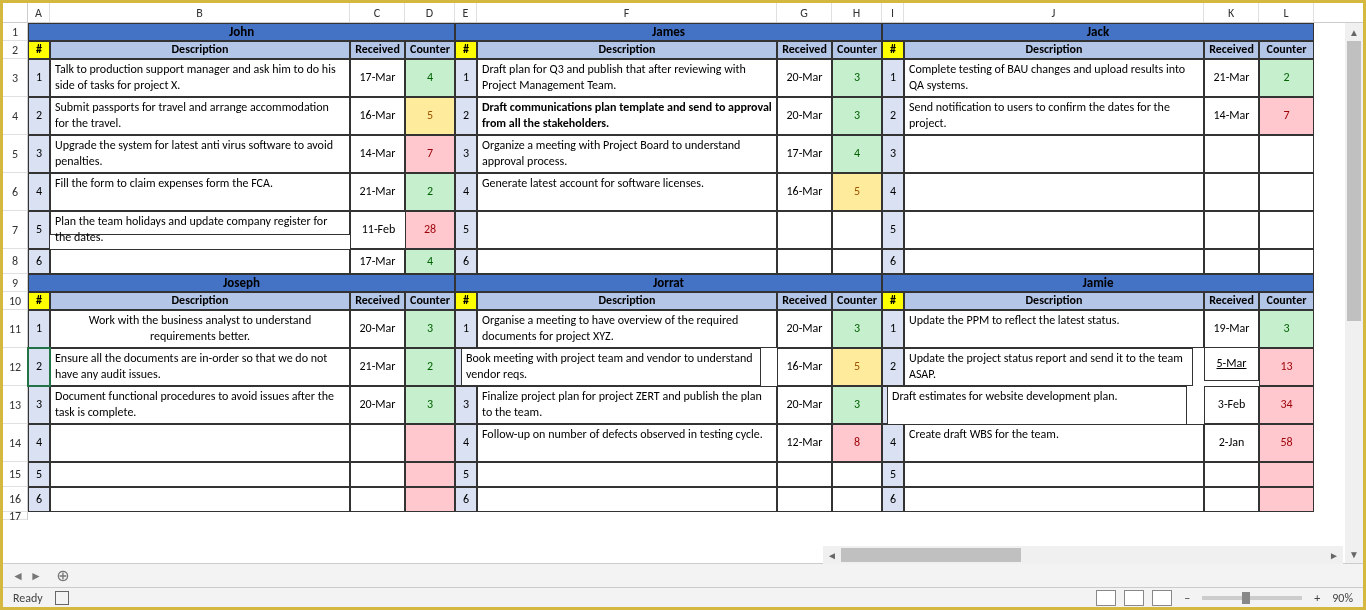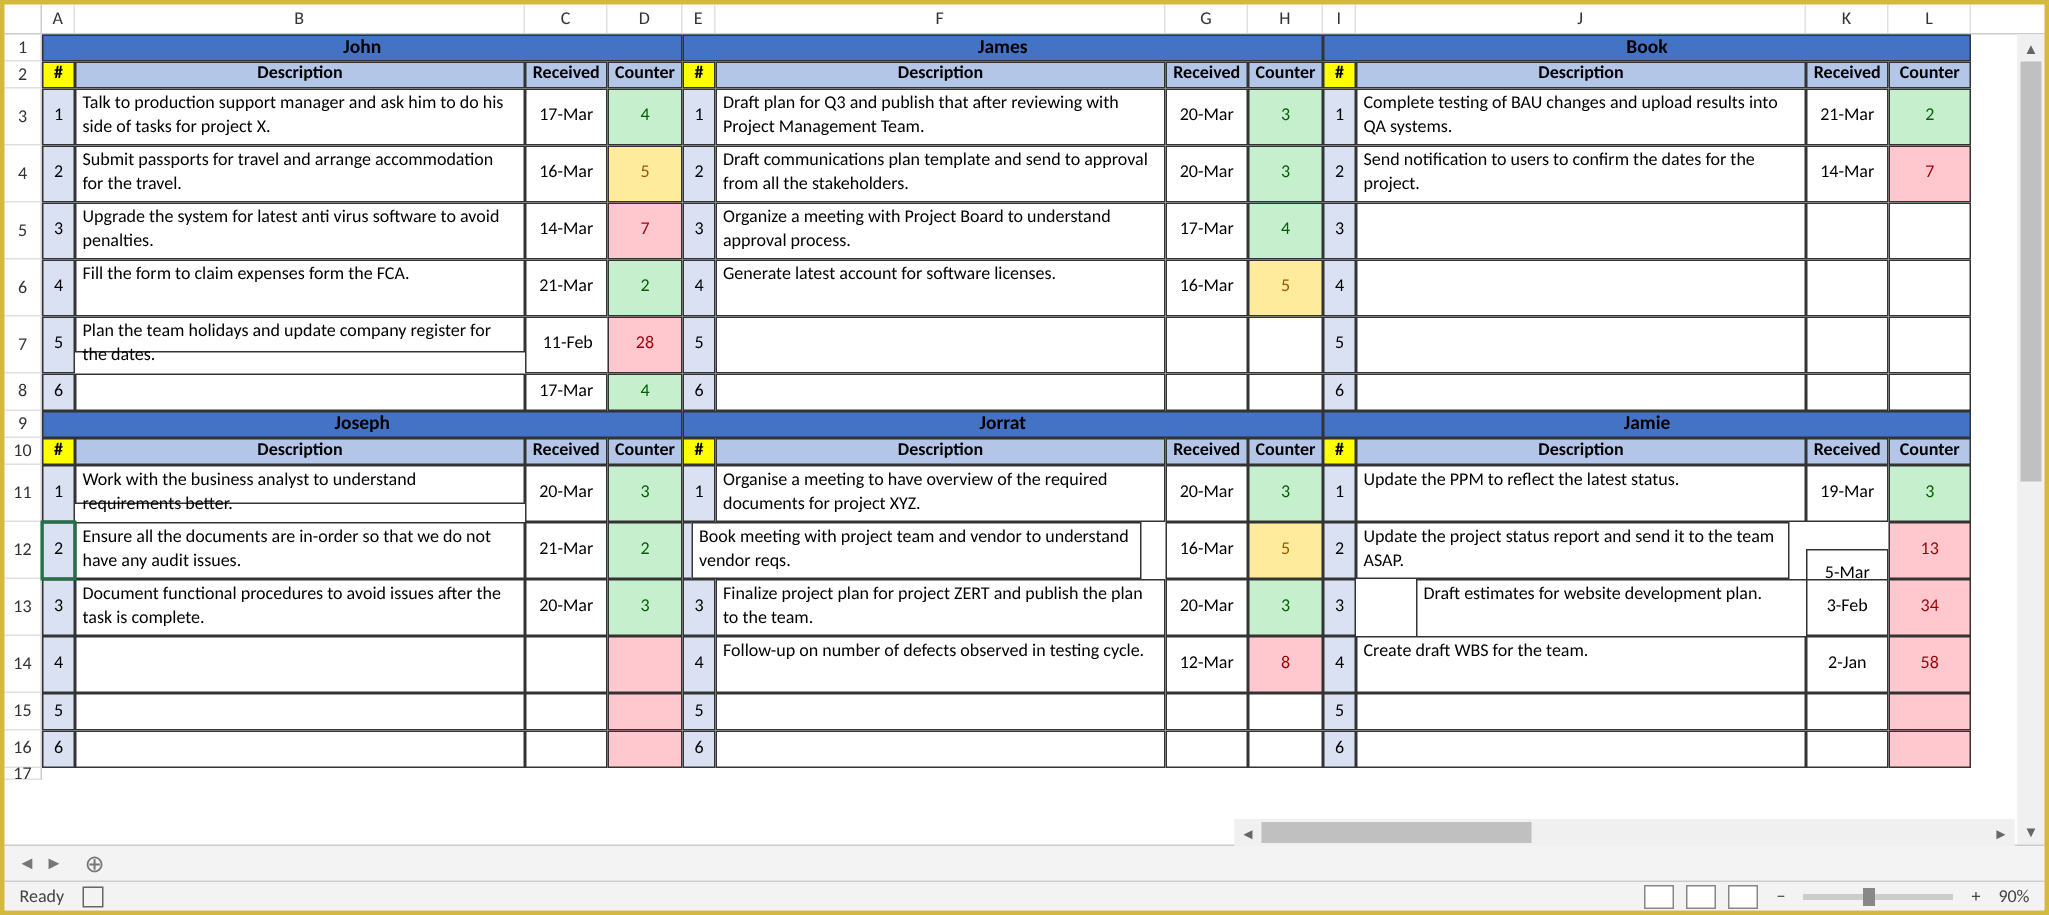--- a/index.html
+++ b/index.html
@@ -128,40 +128,40 @@
     <div class="cell person-header" style="left: 427px; top: 0px; width: 427px; height: 18px;">James</div>
     <div class="cell num-header" style="left: 427px; top: 18px; width: 22px; height: 18px;">#</div>
     <div class="cell sub-header" style="left: 449px; top: 18px; width: 300px; height: 18px;">Description</div>
     <div class="cell sub-header" style="left: 749px; top: 18px; width: 55px; height: 18px;">Received</div>
     <div class="cell sub-header" style="left: 804px; top: 18px; width: 50px; height: 18px;">Counter</div>
     <div class="cell num-cell" style="left: 427px; top: 36px; width: 22px; height: 38px;">1</div>
     <div class="cell desc-cell" style="left: 449px; top: 36px; width: 300px; height: 38px;">Draft plan for Q3 and publish that after reviewing with Project Management Team.</div>
     <div class="cell rec-cell" style="left: 749px; top: 36px; width: 55px; height: 38px;">20-Mar</div>
     <div class="cell counter-green" style="left: 804px; top: 36px; width: 50px; height: 38px;">3</div>
     <div class="cell num-cell" style="left: 427px; top: 74px; width: 22px; height: 38px;">2</div>
-    <div class="cell desc-cell" style="left: 449px; top: 74px; width: 300px; height: 38px;">Draft communications plan template and send to approval from all the stakeholders.</div>
+    <div class="cell desc-cell" style="left: 449px; top: 74px; width: 300px; height: 38px; font-weight: bold;">Draft communications plan template and send to approval from all the stakeholders.</div>
     <div class="cell rec-cell" style="left: 749px; top: 74px; width: 55px; height: 38px;">20-Mar</div>
     <div class="cell counter-green" style="left: 804px; top: 74px; width: 50px; height: 38px;">3</div>
     <div class="cell num-cell" style="left: 427px; top: 112px; width: 22px; height: 38px;">3</div>
     <div class="cell desc-cell" style="left: 449px; top: 112px; width: 300px; height: 38px;">Organize a meeting with Project Board to understand approval process.</div>
     <div class="cell rec-cell" style="left: 749px; top: 112px; width: 55px; height: 38px;">17-Mar</div>
     <div class="cell counter-green" style="left: 804px; top: 112px; width: 50px; height: 38px;">4</div>
     <div class="cell num-cell" style="left: 427px; top: 150px; width: 22px; height: 38px;">4</div>
     <div class="cell desc-cell" style="left: 449px; top: 150px; width: 300px; height: 38px;">Generate latest account for software licenses.</div>
     <div class="cell rec-cell" style="left: 749px; top: 150px; width: 55px; height: 38px;">16-Mar</div>
     <div class="cell counter-yellow" style="left: 804px; top: 150px; width: 50px; height: 38px;">5</div>
     <div class="cell num-cell" style="left: 427px; top: 188px; width: 22px; height: 38px;">5</div>
     <div class="cell desc-cell" style="left: 449px; top: 188px; width: 300px; height: 38px;"></div>
     <div class="cell rec-cell" style="left: 749px; top: 188px; width: 55px; height: 38px;"></div>
     <div class="cell counter-blank" style="left: 804px; top: 188px; width: 50px; height: 38px;"></div>
     <div class="cell num-cell" style="left: 427px; top: 226px; width: 22px; height: 25px;">6</div>
     <div class="cell desc-cell" style="left: 449px; top: 226px; width: 300px; height: 25px;"></div>
     <div class="cell rec-cell" style="left: 749px; top: 226px; width: 55px; height: 25px;"></div>
     <div class="cell counter-blank" style="left: 804px; top: 226px; width: 50px; height: 25px;"></div>
-    <div class="cell person-header" style="left: 854px; top: 0px; width: 432px; height: 18px;">Book</div>
+    <div class="cell person-header" style="left: 854px; top: 0px; width: 432px; height: 18px;">Jack</div>
     <div class="cell num-header" style="left: 854px; top: 18px; width: 22px; height: 18px;">#</div>
     <div class="cell sub-header" style="left: 876px; top: 18px; width: 300px; height: 18px;">Description</div>
     <div class="cell sub-header" style="left: 1176px; top: 18px; width: 55px; height: 18px;">Received</div>
     <div class="cell sub-header" style="left: 1231px; top: 18px; width: 55px; height: 18px;">Counter</div>
     <div class="cell num-cell" style="left: 854px; top: 36px; width: 22px; height: 38px;">1</div>
     <div class="cell desc-cell" style="left: 876px; top: 36px; width: 300px; height: 38px;">Complete testing of BAU changes and upload results into QA systems.</div>
     <div class="cell rec-cell" style="left: 1176px; top: 36px; width: 55px; height: 38px;">21-Mar</div>
     <div class="cell counter-green" style="left: 1231px; top: 36px; width: 55px; height: 38px;">2</div>
     <div class="cell num-cell" style="left: 854px; top: 74px; width: 22px; height: 38px;">2</div>
     <div class="cell desc-cell" style="left: 876px; top: 74px; width: 300px; height: 38px;">Send notification to users to confirm the dates for the project.</div>
@@ -182,21 +182,21 @@
     <div class="cell num-cell" style="left: 854px; top: 226px; width: 22px; height: 25px;">6</div>
     <div class="cell desc-cell" style="left: 876px; top: 226px; width: 300px; height: 25px;"></div>
     <div class="cell rec-cell" style="left: 1176px; top: 226px; width: 55px; height: 25px;"></div>
     <div class="cell counter-blank" style="left: 1231px; top: 226px; width: 55px; height: 25px;"></div>
     <div class="cell person-header" style="left: 0px; top: 251px; width: 427px; height: 18px;">Joseph</div>
     <div class="cell num-header" style="left: 0px; top: 269px; width: 22px; height: 18px;">#</div>
     <div class="cell sub-header" style="left: 22px; top: 269px; width: 300px; height: 18px;">Description</div>
     <div class="cell sub-header" style="left: 322px; top: 269px; width: 55px; height: 18px;">Received</div>
     <div class="cell sub-header" style="left: 377px; top: 269px; width: 50px; height: 18px;">Counter</div>
     <div class="cell num-cell" style="left: 0px; top: 287px; width: 22px; height: 38px;">1</div>
-    <div class="cell desc-cell" style="left: 22px; top: 287px; width: 300px; height: 26px;">Work with the business analyst to understand requirements better.</div>
+    <div class="cell desc-cell" style="left: 22px; top: 287px; width: 300px; height: 38px; text-align: center;">Work with the business analyst to understand requirements better.</div>
     <div class="cell rec-cell" style="left: 322px; top: 287px; width: 55px; height: 38px;">20-Mar</div>
     <div class="cell counter-green" style="left: 377px; top: 287px; width: 50px; height: 38px;">3</div>
     <div class="cell num-cell active-cell" style="left: 0px; top: 325px; width: 22px; height: 38px;">2</div>
     <div class="cell desc-cell" style="left: 22px; top: 325px; width: 300px; height: 38px;">Ensure all the documents are in-order so that we do not have any audit issues.</div>
     <div class="cell rec-cell" style="left: 322px; top: 325px; width: 55px; height: 38px;">21-Mar</div>
     <div class="cell counter-green" style="left: 377px; top: 325px; width: 50px; height: 38px;">2</div>
     <div class="cell num-cell" style="left: 0px; top: 363px; width: 22px; height: 38px;">3</div>
     <div class="cell desc-cell" style="left: 22px; top: 363px; width: 300px; height: 38px;">Document functional procedures to avoid issues after the task is complete.</div>
     <div class="cell rec-cell" style="left: 322px; top: 363px; width: 55px; height: 38px;">20-Mar</div>
     <div class="cell counter-green" style="left: 377px; top: 363px; width: 50px; height: 38px;">3</div>
@@ -245,24 +245,24 @@
     <div class="cell num-header" style="left: 854px; top: 269px; width: 22px; height: 18px;">#</div>
     <div class="cell sub-header" style="left: 876px; top: 269px; width: 300px; height: 18px;">Description</div>
     <div class="cell sub-header" style="left: 1176px; top: 269px; width: 55px; height: 18px;">Received</div>
     <div class="cell sub-header" style="left: 1231px; top: 269px; width: 55px; height: 18px;">Counter</div>
     <div class="cell num-cell" style="left: 854px; top: 287px; width: 22px; height: 38px;">1</div>
     <div class="cell desc-cell" style="left: 876px; top: 287px; width: 300px; height: 38px;">Update the PPM to reflect the latest status.</div>
     <div class="cell rec-cell" style="left: 1176px; top: 287px; width: 55px; height: 38px; text-align: center;">19-Mar</div>
     <div class="cell counter-green" style="left: 1231px; top: 287px; width: 55px; height: 38px;">3</div>
     <div class="cell num-cell" style="left: 854px; top: 325px; width: 22px; height: 38px;">2</div>
     <div class="cell desc-cell" style="left: 876px; top: 325px; width: 289px; height: 38px;">Update the project status report and send it to the team ASAP.</div>
-    <div class="cell rec-cell" style="left: 1176px; top: 343px; width: 55px; height: 34px; text-decoration: underline;">5-Mar</div>
+    <div class="cell rec-cell" style="left: 1176px; top: 324px; width: 55px; height: 34px; text-decoration: underline;">5-Mar</div>
     <div class="cell counter-red" style="left: 1231px; top: 325px; width: 55px; height: 38px;">13</div>
     <div class="cell num-cell" style="left: 854px; top: 363px; width: 22px; height: 38px;">3</div>
-    <div class="cell desc-cell" style="left: 916px; top: 363px; width: 300px; height: 42px;">Draft estimates for website development plan.</div>
+    <div class="cell desc-cell" style="left: 859px; top: 363px; width: 300px; height: 42px;">Draft estimates for website development plan.</div>
     <div class="cell rec-cell" style="left: 1176px; top: 363px; width: 55px; height: 38px;">3-Feb</div>
     <div class="cell counter-red" style="left: 1231px; top: 363px; width: 55px; height: 38px;">34</div>
     <div class="cell num-cell" style="left: 854px; top: 401px; width: 22px; height: 38px;">4</div>
     <div class="cell desc-cell" style="left: 876px; top: 401px; width: 300px; height: 38px;">Create draft WBS for the team.</div>
     <div class="cell rec-cell" style="left: 1176px; top: 401px; width: 55px; height: 38px;">2-Jan</div>
     <div class="cell counter-red" style="left: 1231px; top: 401px; width: 55px; height: 38px;">58</div>
     <div class="cell num-cell" style="left: 854px; top: 439px; width: 22px; height: 25px;">5</div>
     <div class="cell desc-cell" style="left: 876px; top: 439px; width: 300px; height: 25px;"></div>
     <div class="cell rec-cell" style="left: 1176px; top: 439px; width: 55px; height: 25px;"></div>
     <div class="cell counter-red" style="left: 1231px; top: 439px; width: 55px; height: 25px;"></div>

